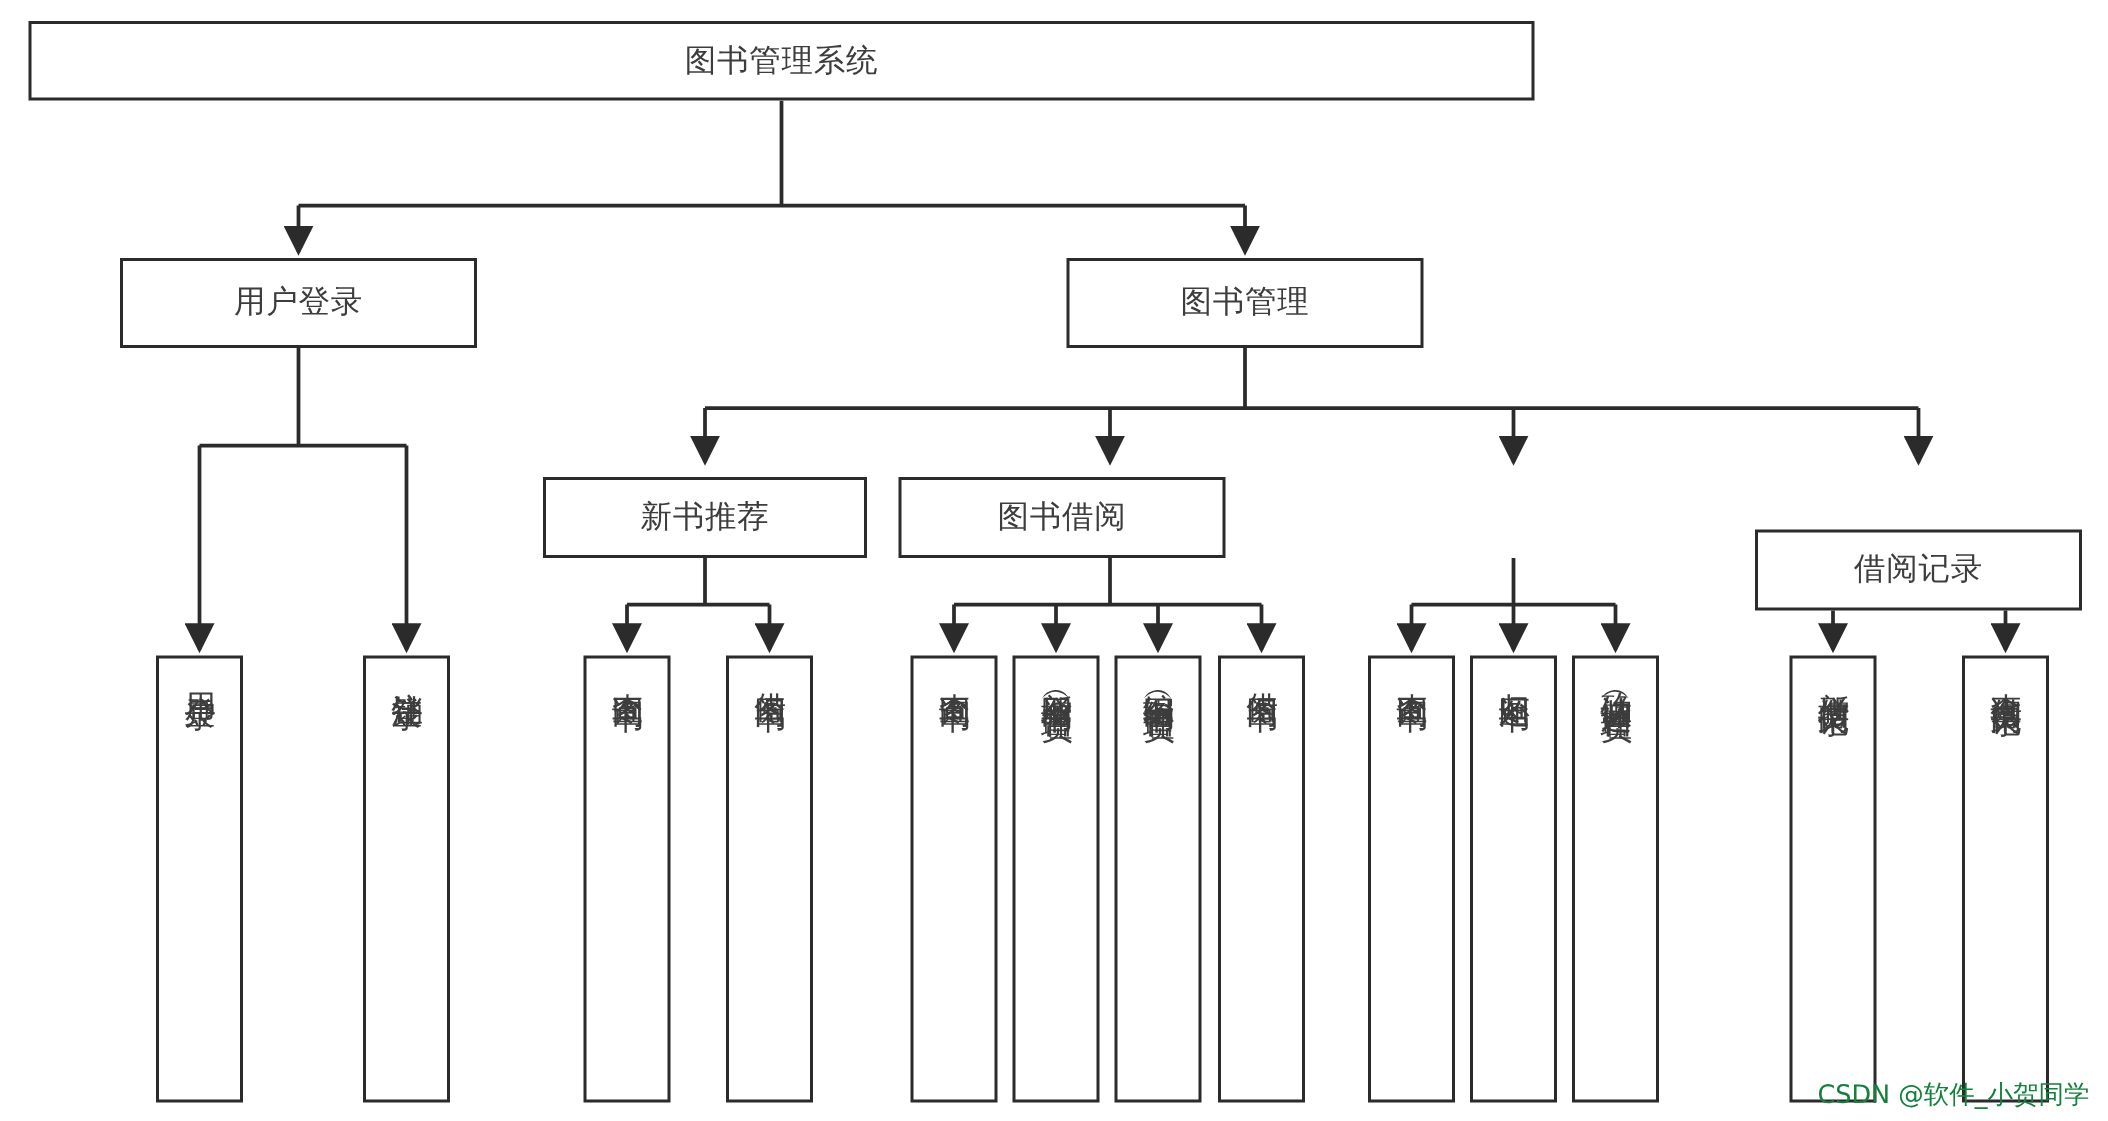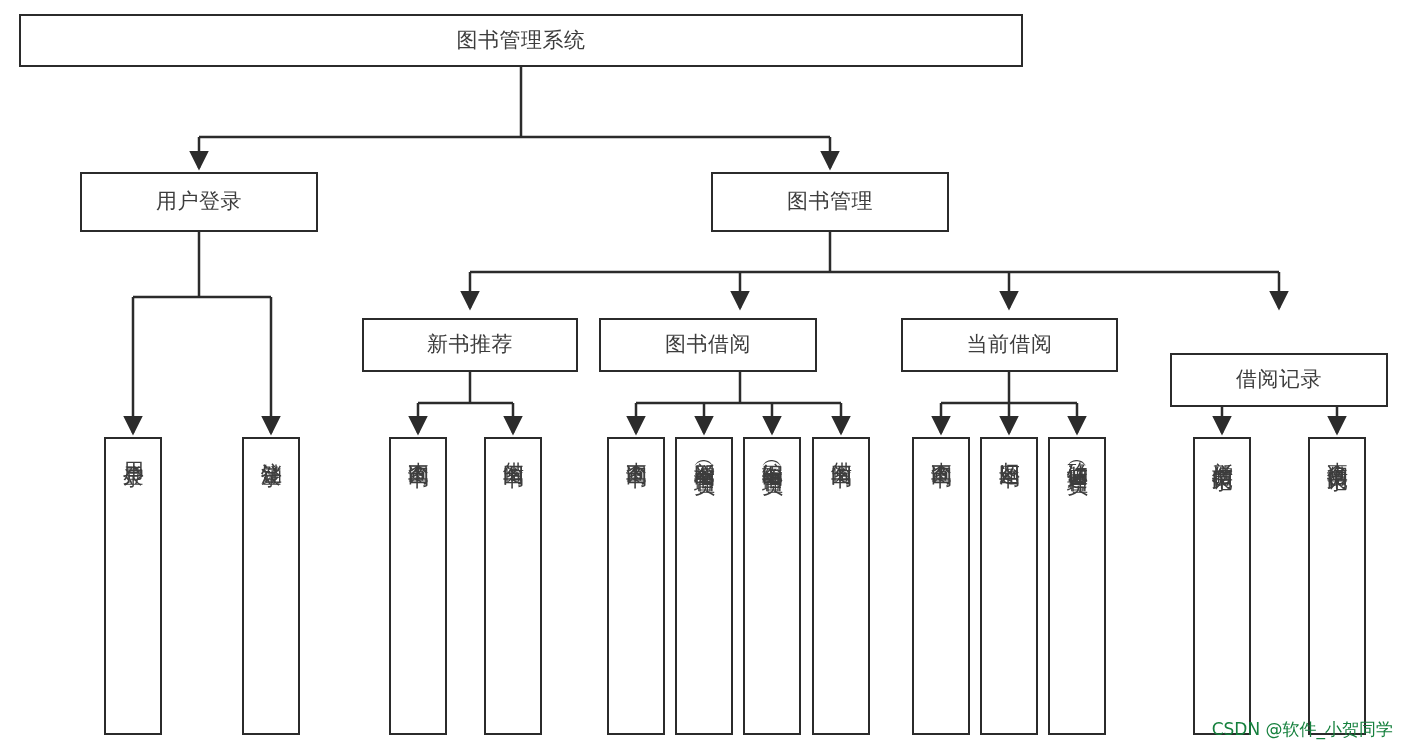--- a/index.html
+++ b/index.html
@@ -153,23 +153,20 @@
   </div>
 
   <div class="node horiz" style="left:711px; top:172px; width:238px; height:60px;">
     <span class="node-label">图书管理</span>
   </div>
 
   <div class="node horiz" style="left:599px; top:318px; width:218px; height:54px;">
     <span class="node-label">图书借阅</span>
   </div>
 
-  <div class="node horiz" style="left:901px; top:318px; width:217px; height:54px;">
-    <span class="node-label">当前借阅</span>
-  </div>
 
   <div class="node horiz" style="left:1170px; top:318px; width:218px; height:54px;margin-top:35px;">
     <span class="node-label">借阅记录</span>
   </div>
 
   <div class="node vert" style="left:104px; top:437px; width:58px; height:298px;">
     <span class="node-label">用户登录</span>
   </div>
   <div class="node vert" style="left:242px; top:437px; width:58px; height:298px;">
     <span class="node-label">注销登录</span>

